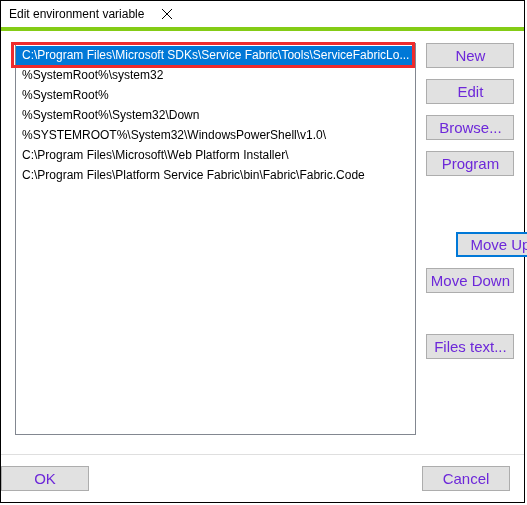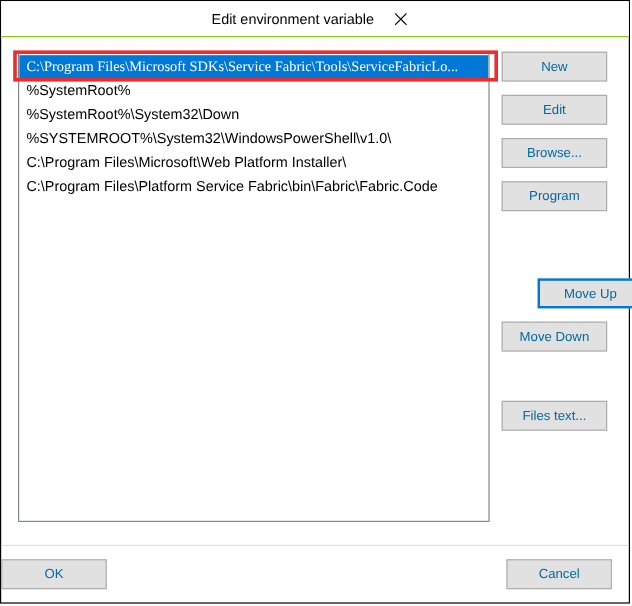--- a/index.html
+++ b/index.html
@@ -21,23 +21,23 @@
       border: 1px solid #000;
       background: #fff;
       display: flex;
       flex-direction: column;
     }
     .titlebar {
       height: 30px;
       background: #fff;
       display: flex;
       align-items: center;
-      justify-content: center;
+      justify-content: flex-start;
       padding-left: 8px;
-      border-bottom: 1px solid #84cc16;
+      border-bottom: 4px solid #84cc16;
     }
     .titlebar .title {
       font-size: 12px;
       color: #000;
     }
     .titlebar .close {
       width: 45px;
       height: 30px;
       display: flex;
       align-items: center;
@@ -72,21 +72,20 @@
       line-height: 15px;
       white-space: nowrap;
       overflow: hidden;
       text-overflow: ellipsis;
       color: #000;
       cursor: default;
     }
     .list-item.selected {
       background: #0078d7;
       color: #fff;
-      font-family: Liberation Serif, serif;
     }
     .highlight-box {
       position: absolute;
       left: -4px;
       top: -1px;
       width: 404px;
       height: 26px;
       border: 3px solid #ef2b2d;
       pointer-events: none;
     }
@@ -95,22 +94,22 @@
       display: flex;
       flex-direction: column;
       gap: 0;
     }
     .btn {
       width: 88px;
       height: 25px;
       border: 1px solid #adadad;
       background: #e1e1e1;
       font-family: inherit;
-      font-size: 11px;
-      color: #0369a1;
+      font-size: 15px;
+      color: #6d28d9;
       cursor: pointer;
       margin-bottom: 11px;
       padding: 0;
     }
     .btn.focused {
       border: 2px solid #0078d7;
       background: #e1e1e1;
       margin-left: 30px;
     }
     .gap-small { height: 45px; }
@@ -139,20 +138,21 @@
         <line x1="0" y1="0" x2="10" y2="10" stroke="#000" stroke-width="1"></line>
         <line x1="10" y1="0" x2="0" y2="10" stroke="#000" stroke-width="1"></line>
       </svg>
     </div>
   </div>
 
   <div class="body">
     <div class="list-wrap">
       <div class="listbox">
         <div class="list-item selected">C:\Program Files\Microsoft SDKs\Service Fabric\Tools\ServiceFabricLo...</div>
+        <div class="list-item">%SystemRoot%\system32</div>
         <div class="list-item">%SystemRoot%</div>
         <div class="list-item">%SystemRoot%\System32\Down</div>
         <div class="list-item">%SYSTEMROOT%\System32\WindowsPowerShell\v1.0\</div>
         <div class="list-item">C:\Program Files\Microsoft\Web Platform Installer\</div>
         <div class="list-item">C:\Program Files\Platform Service Fabric\bin\Fabric\Fabric.Code</div>
       </div>
       <div class="highlight-box"></div>
     </div>
 
     <div class="side-buttons">

